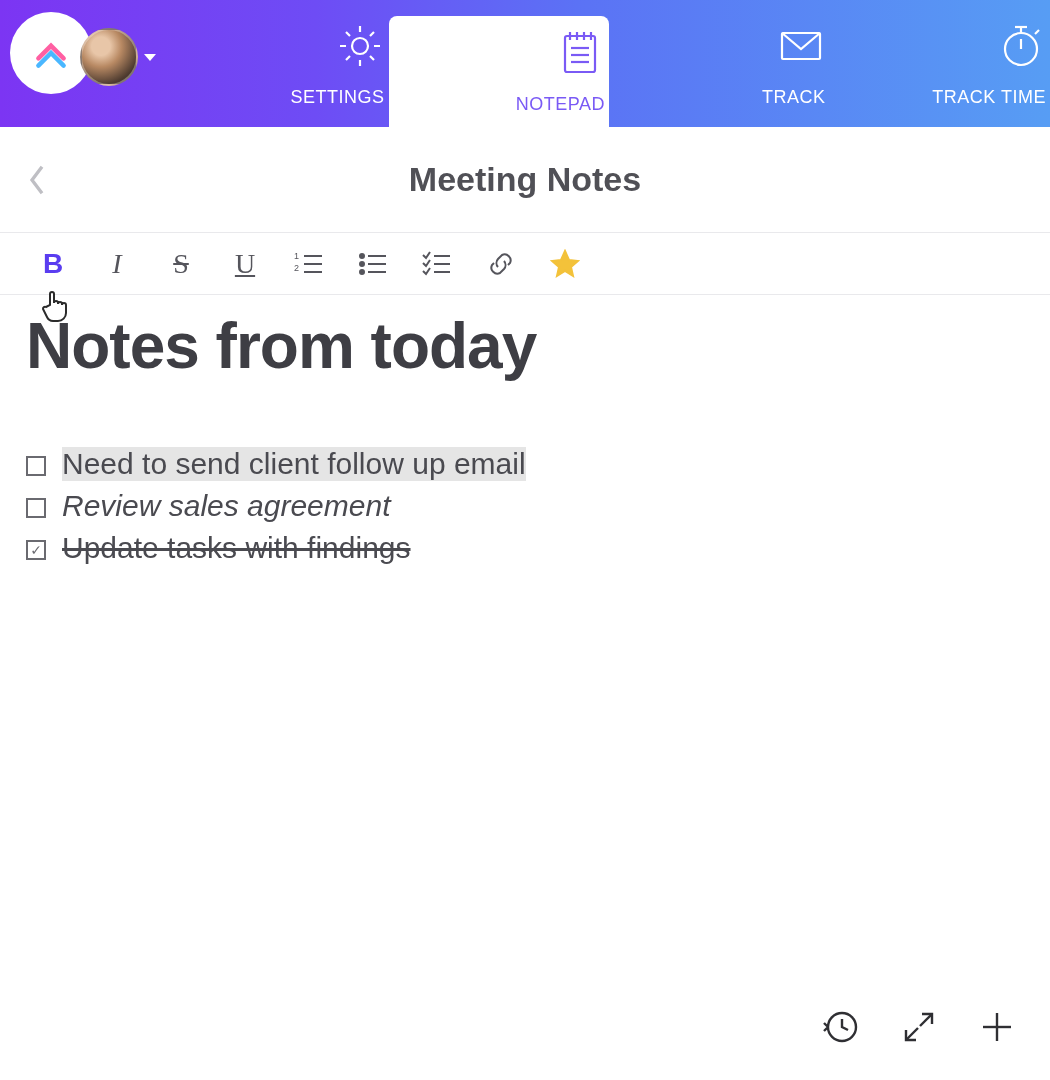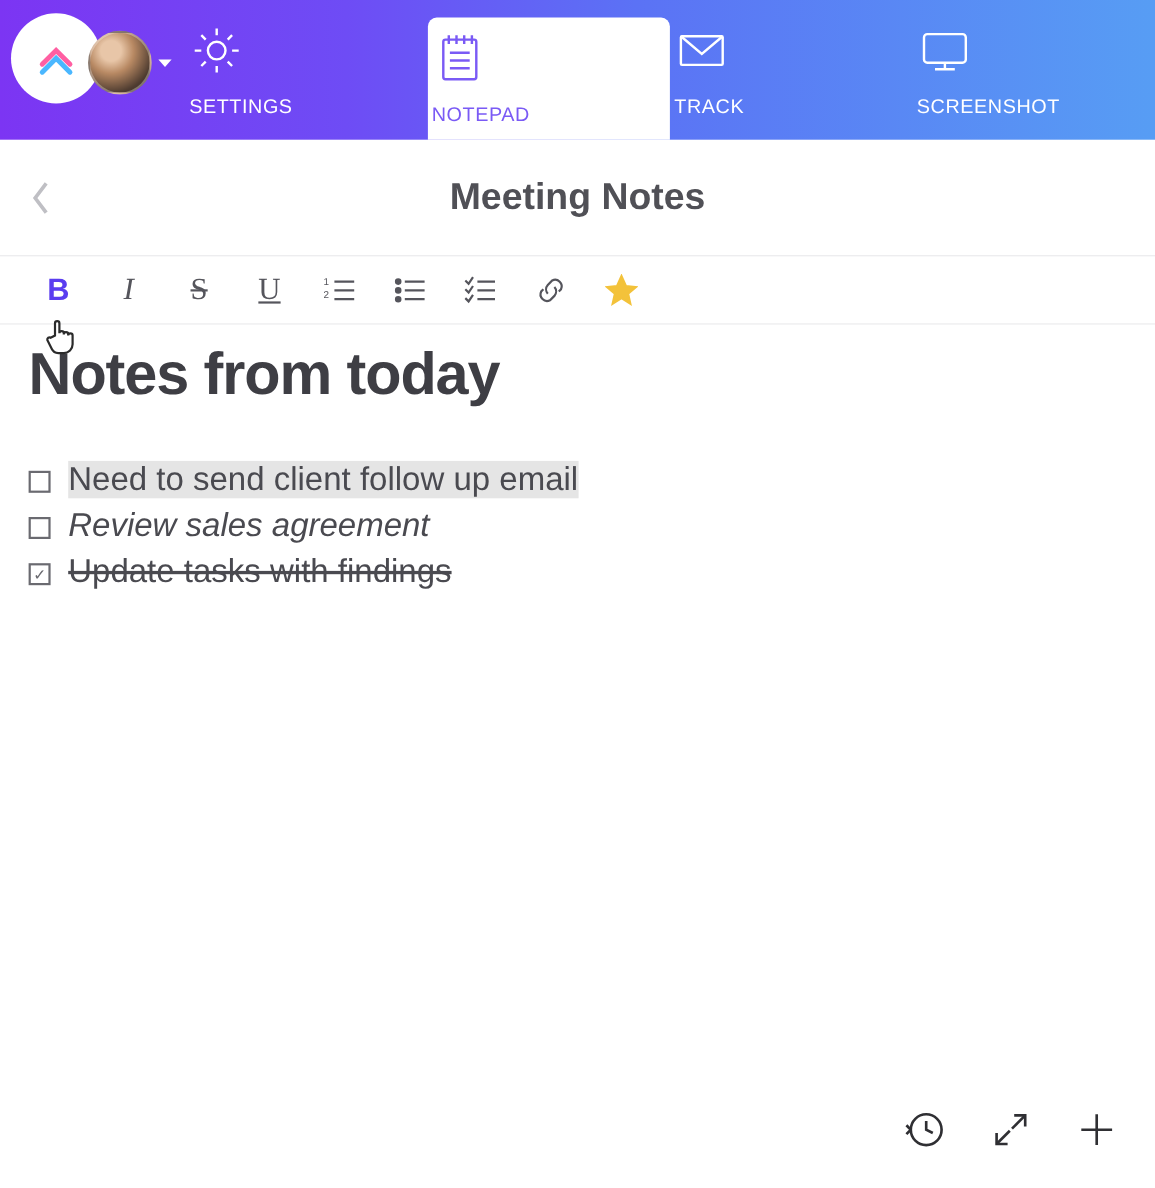--- a/index.html
+++ b/index.html
@@ -54,21 +54,21 @@
     gap: 0;
     flex: 1;
     justify-content: space-between;
     padding-left: 8px;
   }
   .tab {
     flex: 1 1 0;
     min-width: 0;
     display: flex;
     flex-direction: column;
-    align-items: flex-start;
+    align-items: flex-end;
     justify-content: center;
     gap: 16px;
     cursor: pointer;
     padding: 14px 4px 12px;
     color: #fff;
   }
   .tab .tab-label {
     font-size: 18px;
     font-weight: 500;
     letter-spacing: 0.5px;
@@ -128,25 +128,25 @@
   }
   .fmtbtn.active { color: #5a3df0; }
   .fmtbtn svg { width:30px; height:30px; stroke:#55555c; stroke-width:2; fill:none; }
   .fmtbtn.star svg { fill:#f3c23a; stroke:#f3c23a; }
 
   
   .editor {
     padding: 14px 26px;
   }
   .doc-heading {
-    font-size: 54px;
+    font-size: 64px;
     font-weight: 700;
     color: #3e3e44;
     letter-spacing: -1px;
-    margin-bottom: 48px;
+    margin-bottom: 64px;
   }
   .check-line {
     display:flex;
     align-items:center;
     gap: 16px;
     font-size: 30px;
     color:#4a4a50;
     margin: 4px 0 8px 0;
   }
   .chkbox {
@@ -235,31 +235,33 @@
       <div class="tab">
         <span class="tab-icon">
           <svg viewBox="0 0 50 50">
               <rect x="6" y="12" width="38" height="26" rx="1"></rect>
               <path d="M6 12 L25 28 L44 12"></path>
             </svg>
         </span>
         <span class="tab-label">TRACK</span>
       </div>
 
+
       <div class="tab">
         <span class="tab-icon">
           <svg viewBox="0 0 50 50">
-              <rect x="6" y="10" width="38" height="26" rx="3"></rect>
-              <line x1="16" y1="42" x2="34" y2="42"></line>
-              <line x1="25" y1="36" x2="25" y2="42"></line>
+              <circle cx="25" cy="28" r="16"></circle>
+              <line x1="25" y1="28" x2="25" y2="18"></line>
+              <line x1="19" y1="6" x2="31" y2="6"></line>
+              <line x1="25" y1="6" x2="25" y2="12"></line>
+              <line x1="39" y1="13" x2="43" y2="9"></line>
             </svg>
         </span>
-        <span class="tab-label">SCREENSHOT</span>
-      </div>
-
+        <span class="tab-label">TRACK TIME</span>
+      </div>
 
 
 
     </div>
   </div>
 
   <div class="titlebar">
     <div class="back-chev">
       <svg viewBox="0 0 24 40" width="20" height="34">
           <path d="M18 4 L6 20 L18 36"></path>

